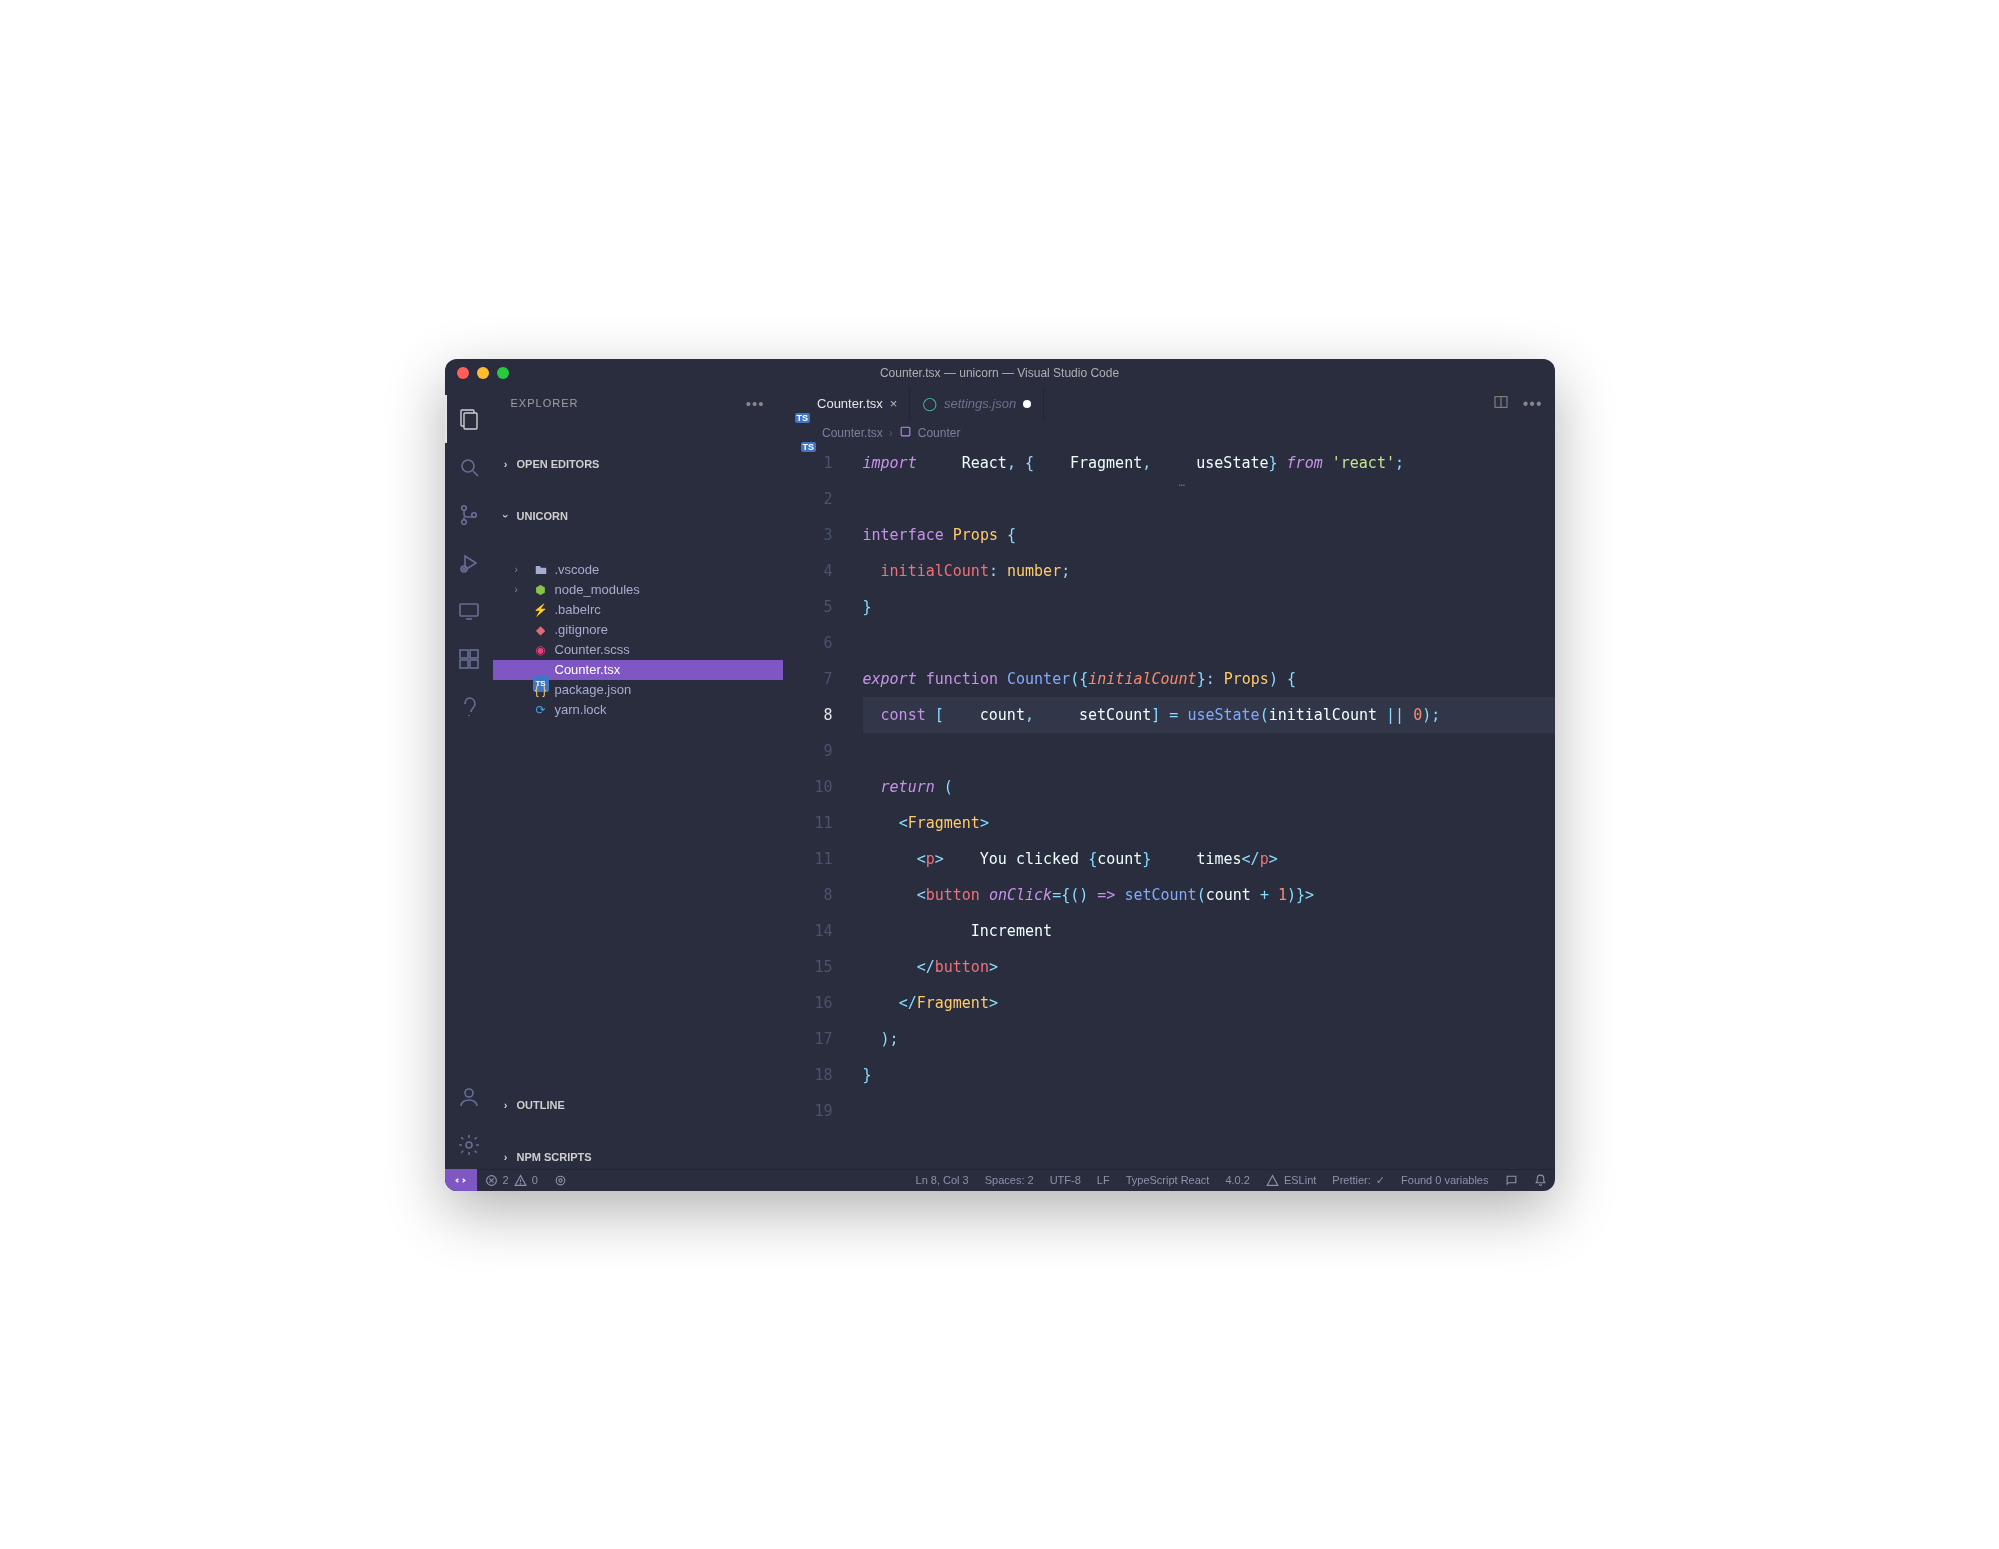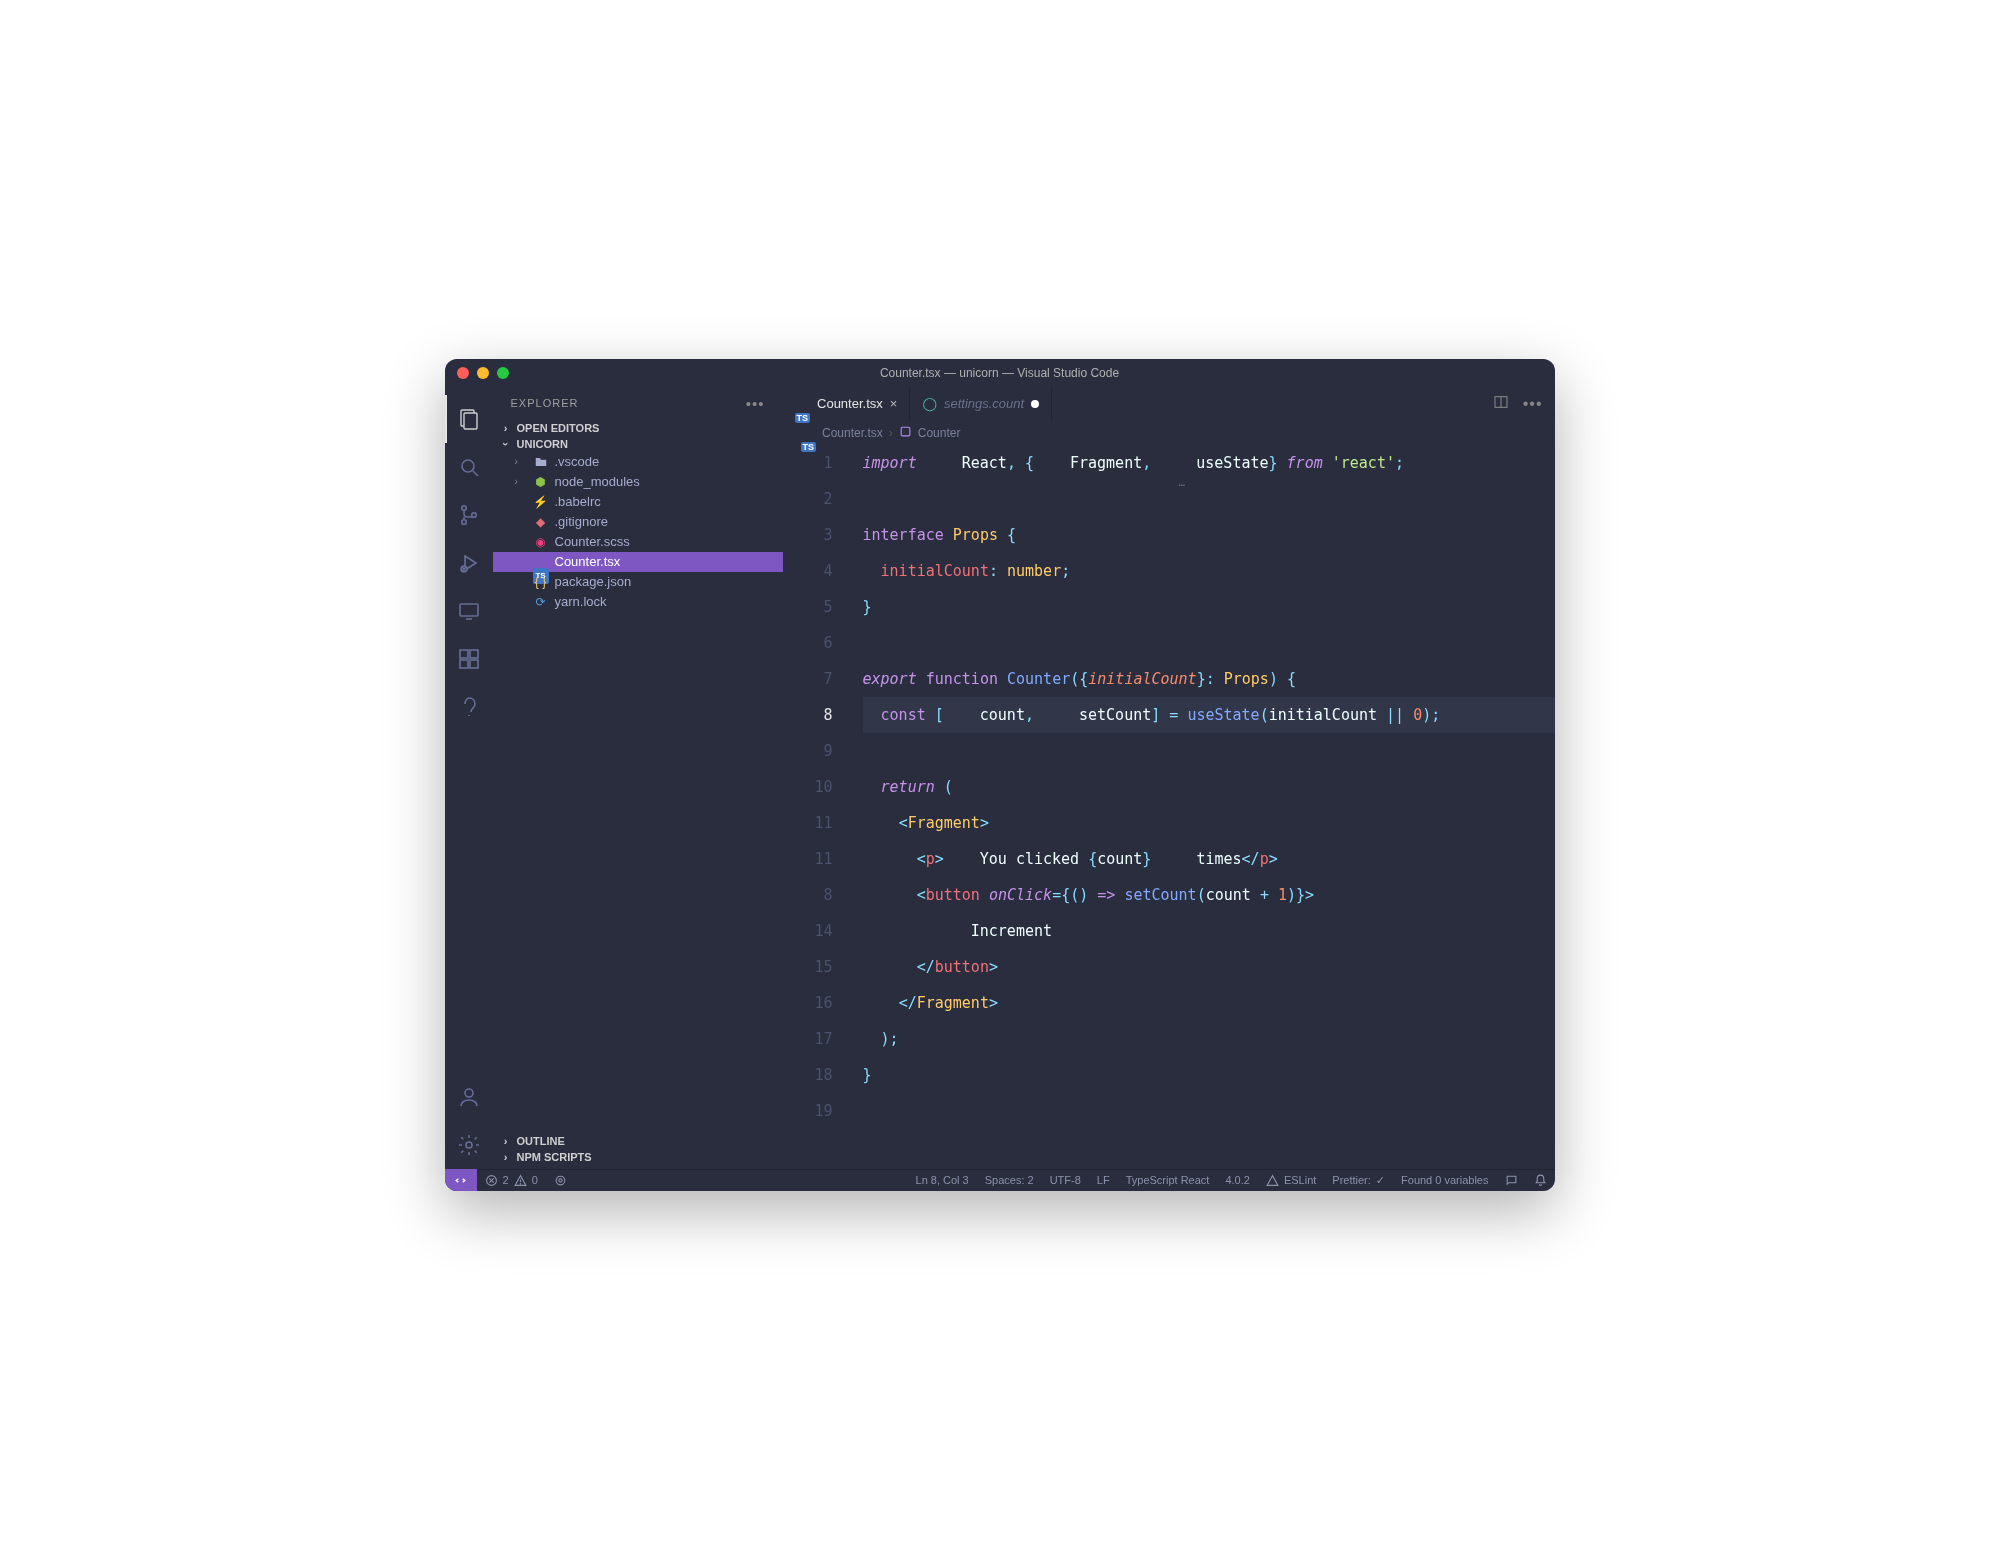--- a/index.html
+++ b/index.html
@@ -43,21 +43,21 @@
 
 .body { flex: 1 1 auto; display: flex; min-height: 0; }
 
 .activity { width: 48px; background: #292d3e; display: flex; flex-direction: column; align-items: center; padding-top: 8px; }
 .activity .spacer { flex: 1; }
 .act-item { width: 48px; height: 48px; display: flex; align-items: center; justify-content: center; color: #676e95; cursor: pointer; position: relative; }
 .act-item.active { color: #d0d0d0; }
 .act-item.active::before { content:""; position:absolute; left:0; top:0; bottom:0; width:2px; background:#e5e5e5; }
 .act-item svg { width: 24px; height: 24px; }
 
-.sidebar { width: 290px; background: #292d3e; display: flex; flex-direction: column; font-size: 12px; border-right: 0; }
+.sidebar { width: 290px; background: #292d3e; display: flex; flex-direction: column; font-size: 12px; border-right: 0; gap: 36px; }
 .side-title { height: 33px; display:flex; align-items:center; justify-content:space-between; padding: 0 18px 0 18px; color:#a0a0a0; letter-spacing:1px; font-size:11px; }
 .side-title .dots { color:#888; font-size:15px; letter-spacing:1px;}
 .section-head { display:flex; align-items:center; gap:4px; padding:2px 6px; font-size:11px; font-weight:700; color:#cfcfcf; cursor:pointer;}
 .section-head .chev { width:14px; display:inline-flex; justify-content:center; color:#cfcfcf;}
 .tree { padding-bottom:4px;}
 .tree-row { display:flex; align-items:center; gap:6px; height:20px; padding-left:22px; color:#a6accd; cursor:pointer; font-size:13px;}
 .tree-row .chev { width:12px; color:#888; font-size:10px;}
 .tree-row .icon { width:16px; height:16px; display:inline-flex; align-items:center; justify-content:center; font-size:12px;}
 .tree-row.active { background:#7e57c2; color:#fff; }
 .tree-row.active, .tree-row.active .chev { color:#fff; }
@@ -269,21 +269,21 @@
     <div class="editor">
       <div class="tabs-row">
         <div id="tabs-host" style="display:flex;">
             <div class="tab active">
               <span class="ts-ico" style="background:#3f75c3;color:#fff;padding:0 2px;border-radius:2px;font-size:9px;">TS</span>
               <span>Counter.tsx</span>
               <span class="close">×</span>
             </div>
             <div class="tab dirty">
               <span class="settings-ico">◯</span>
-              <span style="font-style:italic;color:#6c718f;">settings.count</span>
+              <span style="font-style:italic;color:#6c718f;">settings.json</span>
               <span class="dot"></span>
             </div>
           </div>
         <div class="tab-space"></div>
         <div class="tab-actions">
           <span>
             <svg width="16" height="16" viewBox="0 0 24 24" fill="none" stroke="currentColor" stroke-width="1.6">
                 <rect x="3" y="4" width="18" height="16"></rect>
                 <line x1="12" y1="4" x2="12" y2="20"></line>
               </svg>

